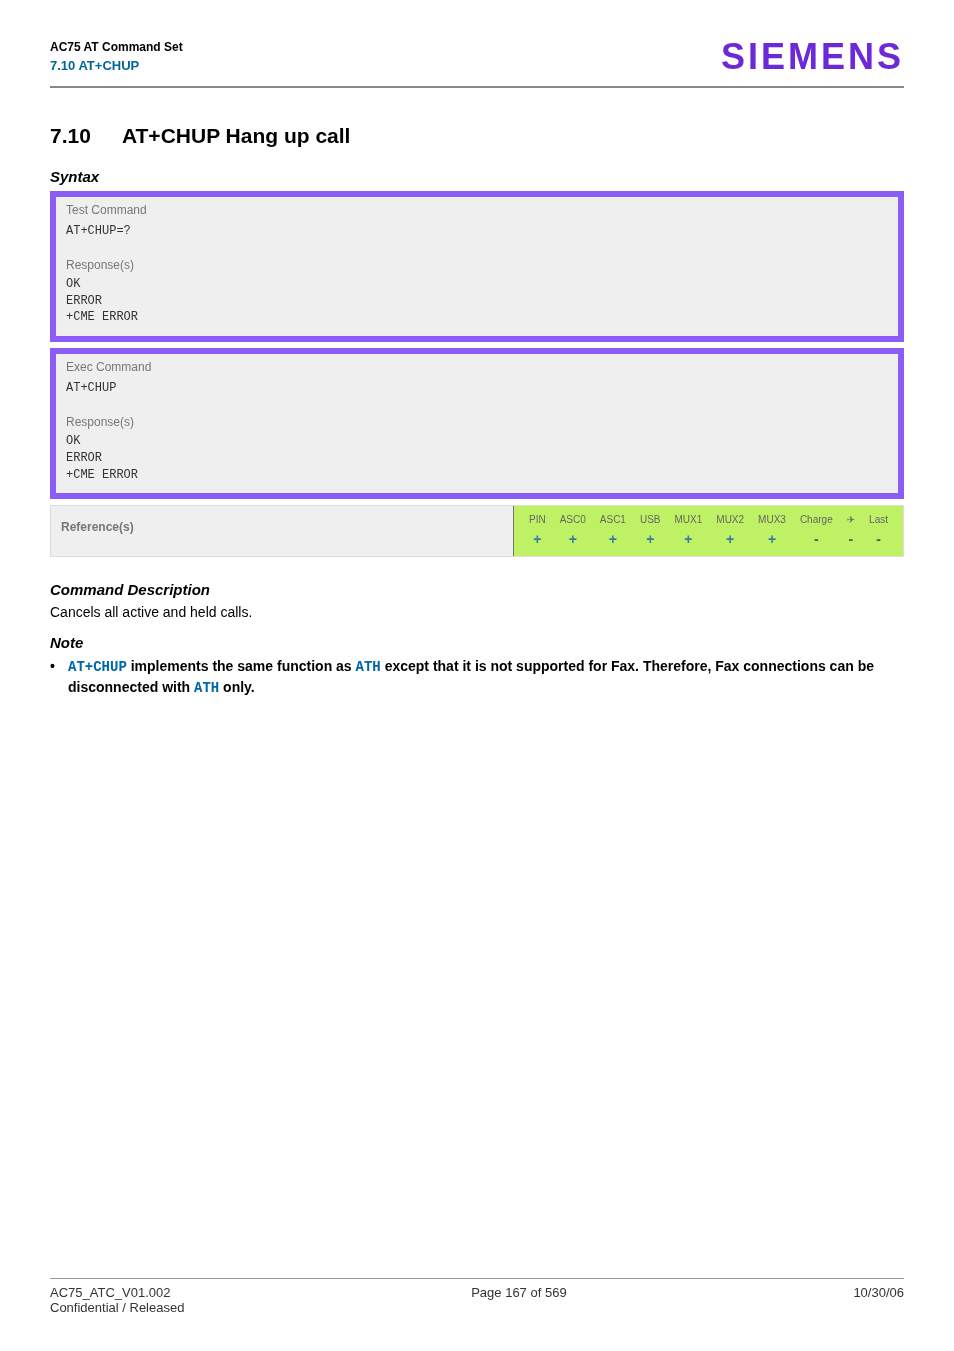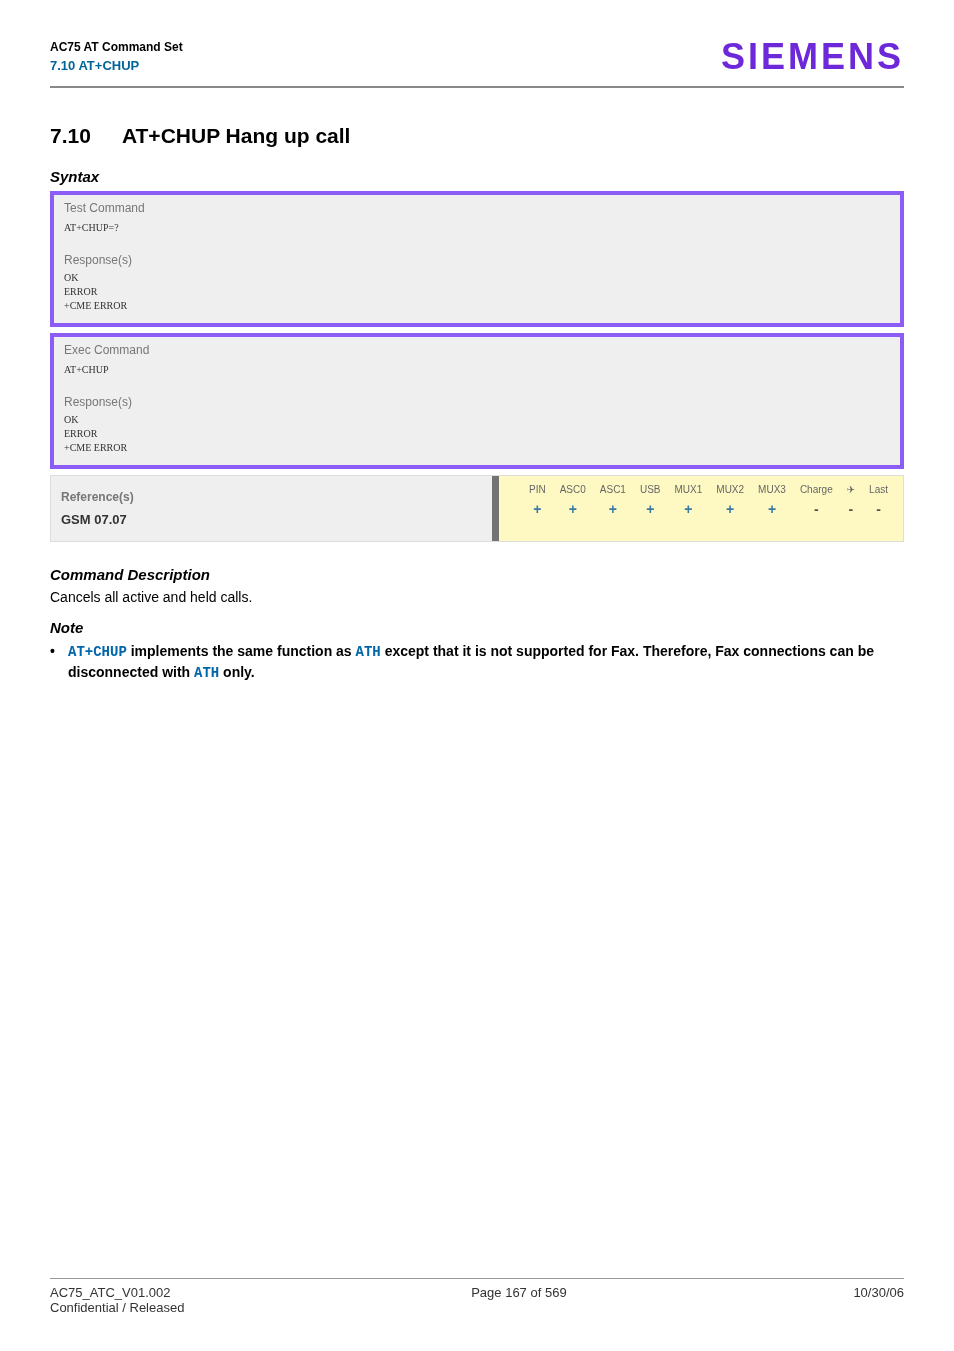--- a/index.html
+++ b/index.html
@@ -49,32 +49,32 @@
   }
   .section-heading .num { margin-right: 26px; }
   .subhead {
     font-size: 15px;
     font-weight: bold;
     font-style: italic;
     margin-bottom: 6px;
   }
   .syntax-box {
     background: #EFEFEF;
-    border: 4px solid #8b5cf6;
+    border: 6px solid #8b5cf6;
     margin-bottom: 6px;
     padding: 6px 10px 10px 10px;
   }
   .box-label {
     color: #777;
     font-size: 12px;
     margin-bottom: 6px;
   }
   .mono {
-    font-family: Liberation Serif, serif;
-    font-size: 10px;
+    font-family: Liberation Mono, monospace;
+    font-size: 12px;
     color: #333;
     line-height: 1.4;
   }
   .resp-label {
     color: #777;
     font-size: 12px;
     margin: 18px 0 4px 0;
   }
   .ref-row {
     background: #EFEFEF;
@@ -84,23 +84,23 @@
     margin-bottom: 24px;
   }
   .ref-left {
     flex: 1;
     padding: 14px 10px;
     font-weight: bold;
   }
   .ref-left .lbl { color: #777; font-size: 12px; margin-bottom: 8px; }
   .ref-left .val { font-size: 13px; color: #333; }
   .ref-right {
-    background: #fef9c3;
-    border-left: 7px solid #737373;
-    padding: 6px 8px 8px 23px;
+    background: #bef264;
+    border-left: 1px solid #737373;
+    padding: 6px 8px 8px 8px;
   }
   .ref-table { border-collapse: collapse; }
   .ref-table th {
     font-size: 10px;
     color: #666;
     font-weight: normal;
     padding: 2px 7px 6px 7px;
     text-align: center;
   }
   .ref-table td {
@@ -188,21 +188,20 @@
   <div class="mono">AT+CHUP</div>
   <div class="resp-label">Response(s)</div>
   <div class="mono">OK</div>
   <div class="mono">ERROR</div>
   <div class="mono">+CME ERROR</div>
 </div>
 
 <div class="ref-row">
   <div class="ref-left">
     <div class="lbl">Reference(s)</div>
-    <div class="val">GSM 07.07</div>
   </div>
   <div class="ref-right">
     <table class="ref-table">
       <tbody>
           <tr>
         <th>PIN</th>
         <th>ASC0</th>
         <th>ASC1</th>
         <th>USB</th>
         <th>MUX1</th>

